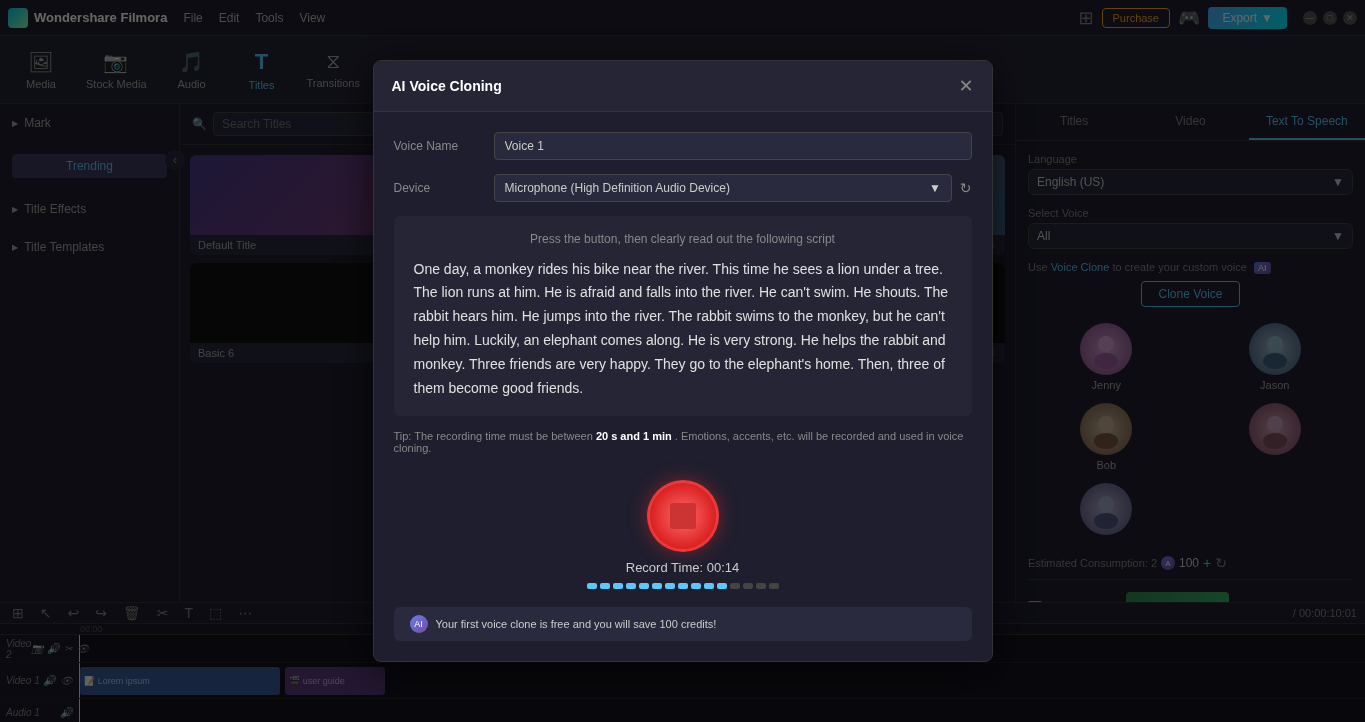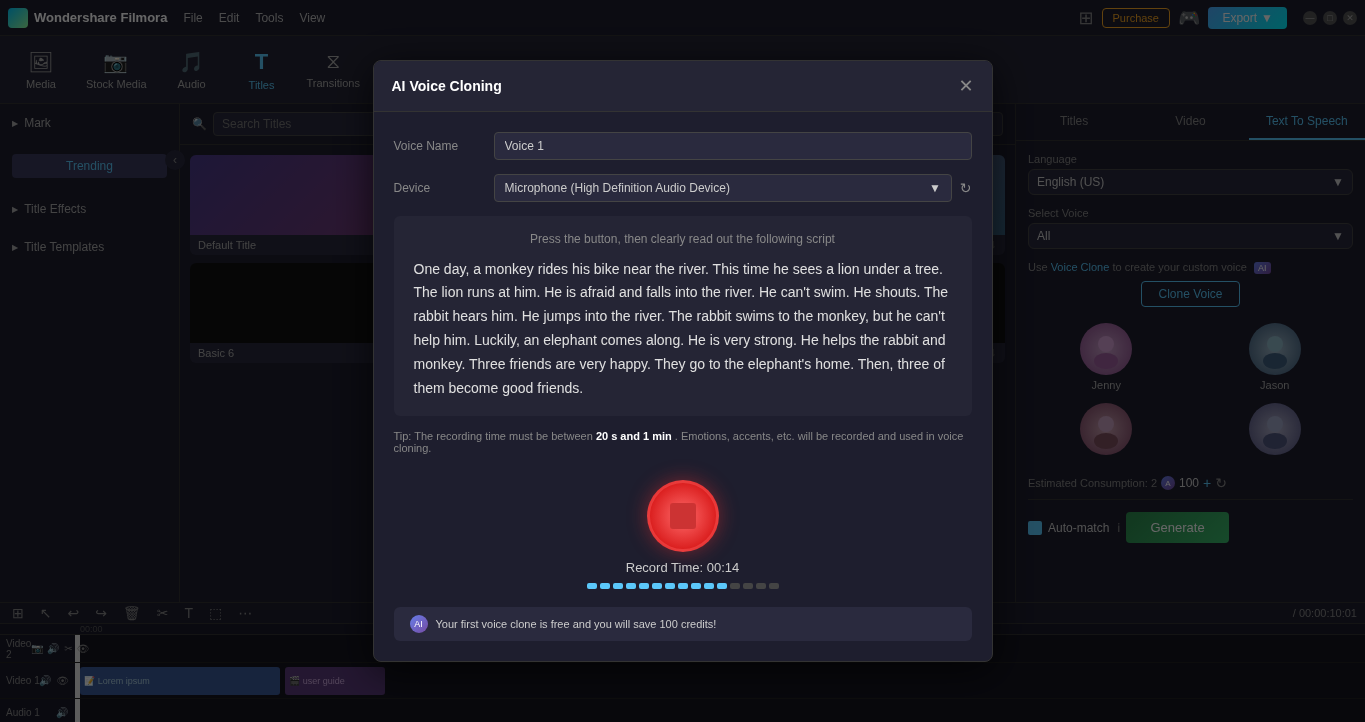--- a/index.html
+++ b/index.html
@@ -73,21 +73,21 @@
     .auto-match-row { display: flex; align-items: center; gap: 6px; padding: 4px 0; }
     .checkbox { width: 14px; height: 14px; background: #5bc8fa; border-radius: 2px; display: flex; align-items: center; justify-content: center; }
     .generate-btn { background: linear-gradient(135deg, #2d8a4e, #3ab86b); border: none; color: #fff; padding: 8px 24px; border-radius: 4px; font-size: 13px; cursor: pointer; float: right; }
 
     
     .timeline { height: 120px; background: #151520; border-top: 1px solid #333; display: flex; flex-direction: column; }
     .timeline-toolbar { height: 32px; background: #1e1e2e; display: flex; align-items: center; padding: 0 8px; gap: 8px; border-bottom: 1px solid #333; }
     .timeline-icon-btn { background: transparent; border: none; color: #888; font-size: 14px; cursor: pointer; padding: 2px 4px; }
     .timeline-tracks { flex: 1; display: flex; flex-direction: column; }
     .track { display: flex; align-items: center; height: 28px; border-bottom: 1px solid #222; }
-    .track-label { width: 80px; background: #1a1a2a; border-right: 5px solid #e5e5e5; height: 100%; display: flex; align-items: center; justify-content: space-between; padding: 0 6px; font-size: 10px; color: #888; flex-shrink: 0; }
+    .track-label { width: 80px; background: #1a1a2a; border-right: 1px solid #e5e5e5; height: 100%; display: flex; align-items: center; justify-content: space-between; padding: 0 6px; font-size: 10px; color: #888; flex-shrink: 0; font-style: italic; }
     .track-label-icons { display: flex; gap: 4px; align-items: center; }
     .track-content { flex: 1; position: relative; overflow: hidden; height: 100%; }
     .track-clip { position: absolute; height: 80%; top: 10%; border-radius: 3px; display: flex; align-items: center; padding: 0 4px; font-size: 9px; white-space: nowrap; overflow: hidden; }
     .clip-video1 { background: #3a5a9a; color: #acd; left: 0; width: 200px; }
     .clip-video2 { background: #5a3a7a; color: #cad; left: 205px; width: 100px; }
     .timeline-header { height: 18px; background: #1a1a2a; display: flex; align-items: center; padding: 0 0 0 80px; border-bottom: 1px solid #333; }
     .time-markers { display: flex; align-items: center; width: 100%; }
     .time-marker { font-size: 9px; color: #555; flex: 1; }
 
     
@@ -272,20 +272,29 @@
           <div class="voice-avatar voice-avatar-jason">
             <svg viewBox="0 0 40 40" fill="none">
               <circle cx="20" cy="15" r="8" fill="#90b8c8"></circle>
               <ellipse cx="20" cy="32" rx="12" ry="8" fill="#406080"></ellipse>
             </svg>
           </div>
           <span class="voice-name">Jason</span>
         </div>
 
 
+        <div class="voice-item">
+          <div class="voice-avatar voice-avatar-bob">
+            <svg viewBox="0 0 40 40" fill="none">
+              <circle cx="20" cy="15" r="8" fill="#c8b090"></circle>
+              <ellipse cx="20" cy="32" rx="12" ry="8" fill="#7a5840"></ellipse>
+            </svg>
+          </div>
+          <span class="voice-name">Bob</span>
+        </div>
 
         <div class="voice-item">
           <div class="voice-avatar" style="background:radial-gradient(circle,#c8a0b0,#7a4060);">
             <svg viewBox="0 0 40 40" fill="none">
               <circle cx="20" cy="15" r="8" fill="#c8a0c0"></circle>
               <ellipse cx="20" cy="32" rx="12" ry="8" fill="#805060"></ellipse>
             </svg>
           </div>
           <span class="voice-name"></span>
         </div>

